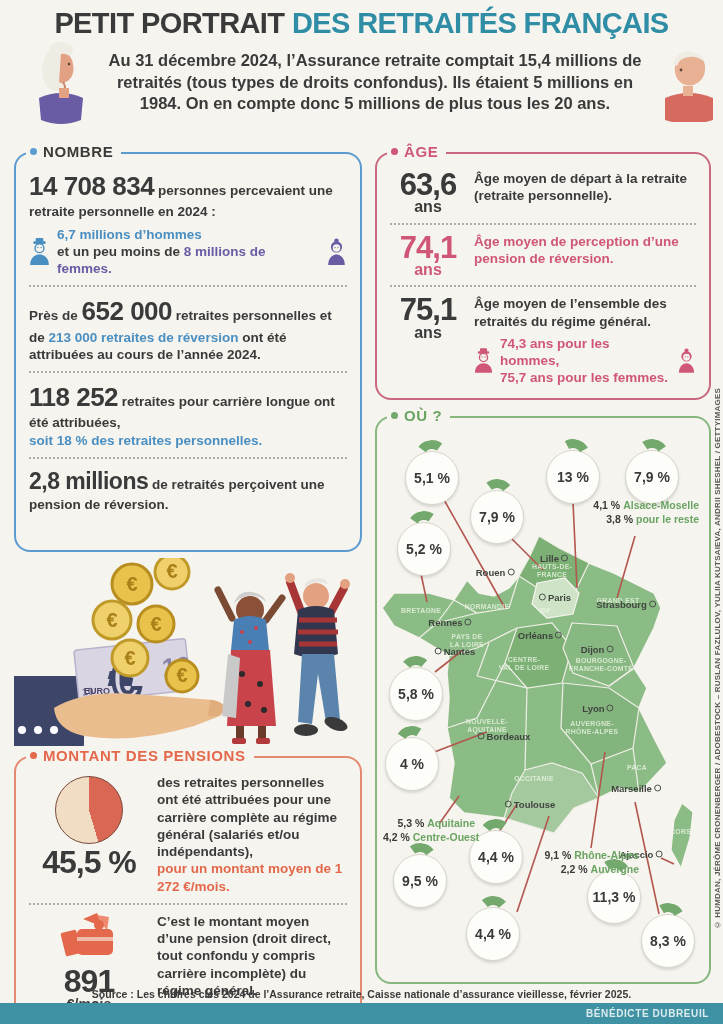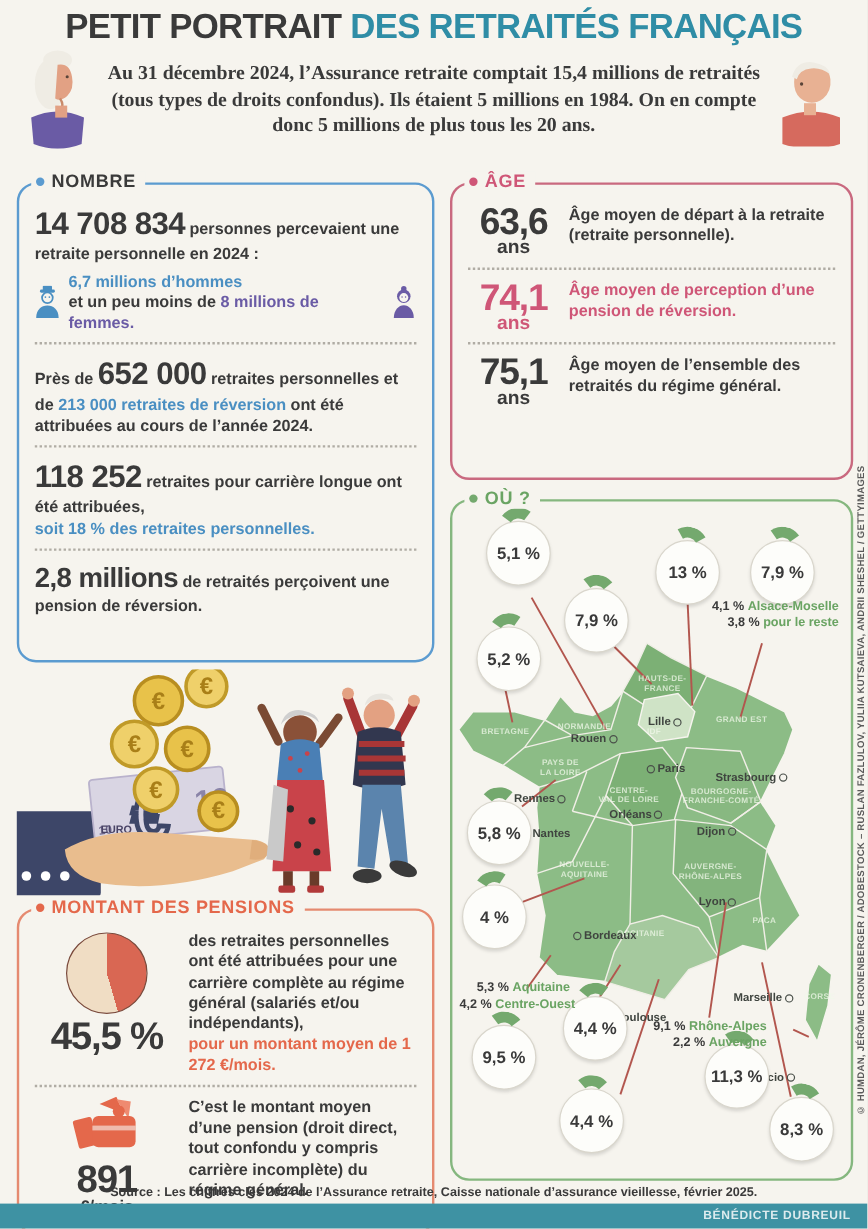--- a/index.html
+++ b/index.html
@@ -1,20 +1,20 @@
 <!DOCTYPE html>
 <html><head>
 <meta charset="utf-8">
 <style>
   html,body{margin:0;padding:0;background:#e9e7e1;}
   .page{position:relative;width:723px;height:1024px;background:#f6f4ee;font-family:"Liberation Sans",sans-serif;color:#3a3a3a;overflow:hidden;margin:0 auto;}
   
   .title{margin:8px 0 2px;text-align:center;font-size:29px;font-weight:900;letter-spacing:-0.6px;line-height:1.05;}
   .t-teal{color:#2f8da6;}
-  .intro-row{display:flex;align-items:center;justify-content:center;gap:8px;padding:0 6px;font-family:Liberation Serif, serif;}
+  .intro-row{display:flex;align-items:center;justify-content:flex-end;gap:8px;padding:0 6px;}
   .intro{width:556px;font-size:16.5px;font-weight:700;text-align:center;line-height:1.3;margin:2px 0;}
   
   .columns{position:absolute;top:152px;left:14px;right:12px;display:flex;gap:13px;}
   .col-left{width:348px;display:flex;flex-direction:column;}
   .col-right{width:337px;display:flex;flex-direction:column;}
   
   .box{position:relative;border:2px solid;border-radius:16px;padding:16px 13px 8px;box-sizing:border-box;}
   .box-blue{border-color:#5b9bd0;height:400px;}
   .box-pink{border-color:#c9697f;height:248px;margin-bottom:16px;}
   .box-green{border-color:#85b77f;height:568px;padding:0;}
@@ -34,21 +34,21 @@
   
   .age-stat{display:flex;gap:8px;align-items:flex-start;}
   .age-value{width:76px;flex:none;text-align:center;font-weight:800;font-size:31px;line-height:0.95;letter-spacing:-1px;}
   .age-value .unit{display:block;font-size:16px;letter-spacing:0;}
   .age-text{font-size:13.5px;font-weight:700;line-height:1.28;margin:0;}
   
   .map-wrap{position:absolute;inset:0;}
   .map-area{position:absolute;left:0;top:0;width:333px;height:564px;}
   .bubble{position:absolute;width:52px;height:52px;border-radius:50%;background:#fdfdfa;border:1px solid #d9d6cc;box-shadow:0 2px 3px rgba(0,0,0,0.13);display:flex;align-items:center;justify-content:center;font-size:14px;font-weight:800;z-index:4;}
   .cap{position:absolute;top:-12px;left:9px;width:34px;height:34px;border-radius:50%;border:9px solid transparent;border-top-color:#74a96e;box-sizing:border-box;}
-  .city{position:absolute;transform:translate(-50%,-50%);font-size:9.5px;font-weight:700;color:#3f443f;white-space:nowrap;z-index:3;display:flex;align-items:center;gap:2px;margin-top:44px;}
+  .city{position:absolute;transform:translate(-50%,-50%);font-size:9.5px;font-weight:700;color:#3f443f;white-space:nowrap;z-index:3;display:flex;align-items:center;gap:2px;}
   .city-dot{width:5px;height:5px;border:1.2px solid #4a504a;border-radius:50%;background:transparent;display:inline-block;}
   .region-label{position:absolute;transform:translate(-50%,-50%);font-size:6.8px;font-weight:700;color:rgba(240,248,233,0.75);text-align:center;white-space:pre-line;line-height:1.25;letter-spacing:0.3px;z-index:2;}
   .annot{position:absolute;font-size:10.5px;font-weight:800;line-height:1.35;white-space:nowrap;z-index:4;}
   .annot .nm{color:#6aa463;font-weight:700;}
   
   .m-row{display:flex;gap:8px;align-items:flex-start;}
   .m-left{width:120px;flex:none;text-align:center;}
   .pie{width:66px;height:66px;border-radius:50%;border:1.5px solid #7a4a3c;margin:2px auto 2px;}
   .m-big{font-size:32px;font-weight:800;letter-spacing:-1px;line-height:1;}
   .m-unit{font-size:14px;font-weight:800;display:block;line-height:1.1;}
@@ -294,20 +294,36 @@
         <div class="dotted"></div>
         <div class="age-stat">
           <div class="age-value txt-pink"><span>74,1</span><span class="unit">ans</span></div>
           <p class="age-text txt-pink">Âge moyen de perception d’une pension de réversion.</p>
         </div>
         <div class="dotted"></div>
         <div class="age-stat">
           <div class="age-value"><span>75,1</span><span class="unit">ans</span></div>
           <div>
             <p class="age-text">Âge moyen de l’ensemble des retraités du régime général.</p>
+            <div class="gender-row">
+              <span class="icon txt-pink">
+                  <svg width="19" height="25" color="#cf5677">
+                    <use href="#icon-man"></use>
+                  </svg>
+                </span>
+              <div class="grow">
+                <p class="age-text txt-pink">74,3 ans pour les hommes,</p>
+                <p class="age-text txt-pink">75,7 ans pour les femmes.</p>
+              </div>
+              <span class="icon txt-pink">
+                  <svg width="19" height="25" color="#cf5677">
+                    <use href="#icon-woman"></use>
+                  </svg>
+                </span>
+            </div>
           </div>
         </div>
       </section>
 
       <section class="box box-green">
         <div class="box-heading txt-green" style="color:#6aa463">
             <span class="bullet" style="background:#74a96e"></span>
             <span>OÙ ?</span>
           </div>
         <div class="map-wrap">
@@ -381,21 +397,21 @@
                 <span class="city-dot"></span>
               </div>
               <div class="city" style="left: 73px; top: 204px;">
                 <span>Rennes</span>
                 <span class="city-dot"></span>
               </div>
               <div class="city" style="left: 78px; top: 233px;">
                 <span class="city-dot"></span>
                 <span>Nantes</span>
               </div>
-              <div class="city" style="left: 153px; top: 217px;">
+              <div class="city" style="left: 163px; top: 217px;">
                 <span>Orléans</span>
                 <span class="city-dot"></span>
               </div>
               <div class="city" style="left: 220px; top: 231px;">
                 <span>Dijon</span>
                 <span class="city-dot"></span>
               </div>
               <div class="city" style="left: 221px; top: 290px;">
                 <span>Lyon</span>
                 <span class="city-dot"></span>
@@ -409,21 +425,21 @@
                 <span>Toulouse</span>
               </div>
               <div class="city" style="left: 259px; top: 370px;">
                 <span>Marseille</span>
                 <span class="city-dot"></span>
               </div>
               <div class="city" style="left: 264px; top: 436px;">
                 <span>Ajaccio</span>
                 <span class="city-dot"></span>
               </div>
-              <div class="bubble" style="left: 28px; top: 16px;">
+              <div class="bubble" style="left: 28px; top: 33px;">
                 <span class="cap" style="transform: rotate(-8deg);"></span>
                 <span class="bubble-label">5,1 %</span>
               </div>
               <div class="bubble" style="left: 93px; top: 72px;">
                 <span class="cap" style="transform: rotate(6deg);"></span>
                 <span class="bubble-label">7,9 %</span>
               </div>
               <div class="bubble" style="left: 169px; top: 32px;">
                 <span class="cap" style="transform: rotate(16deg);"></span>
                 <span class="bubble-label">13 %</span>

